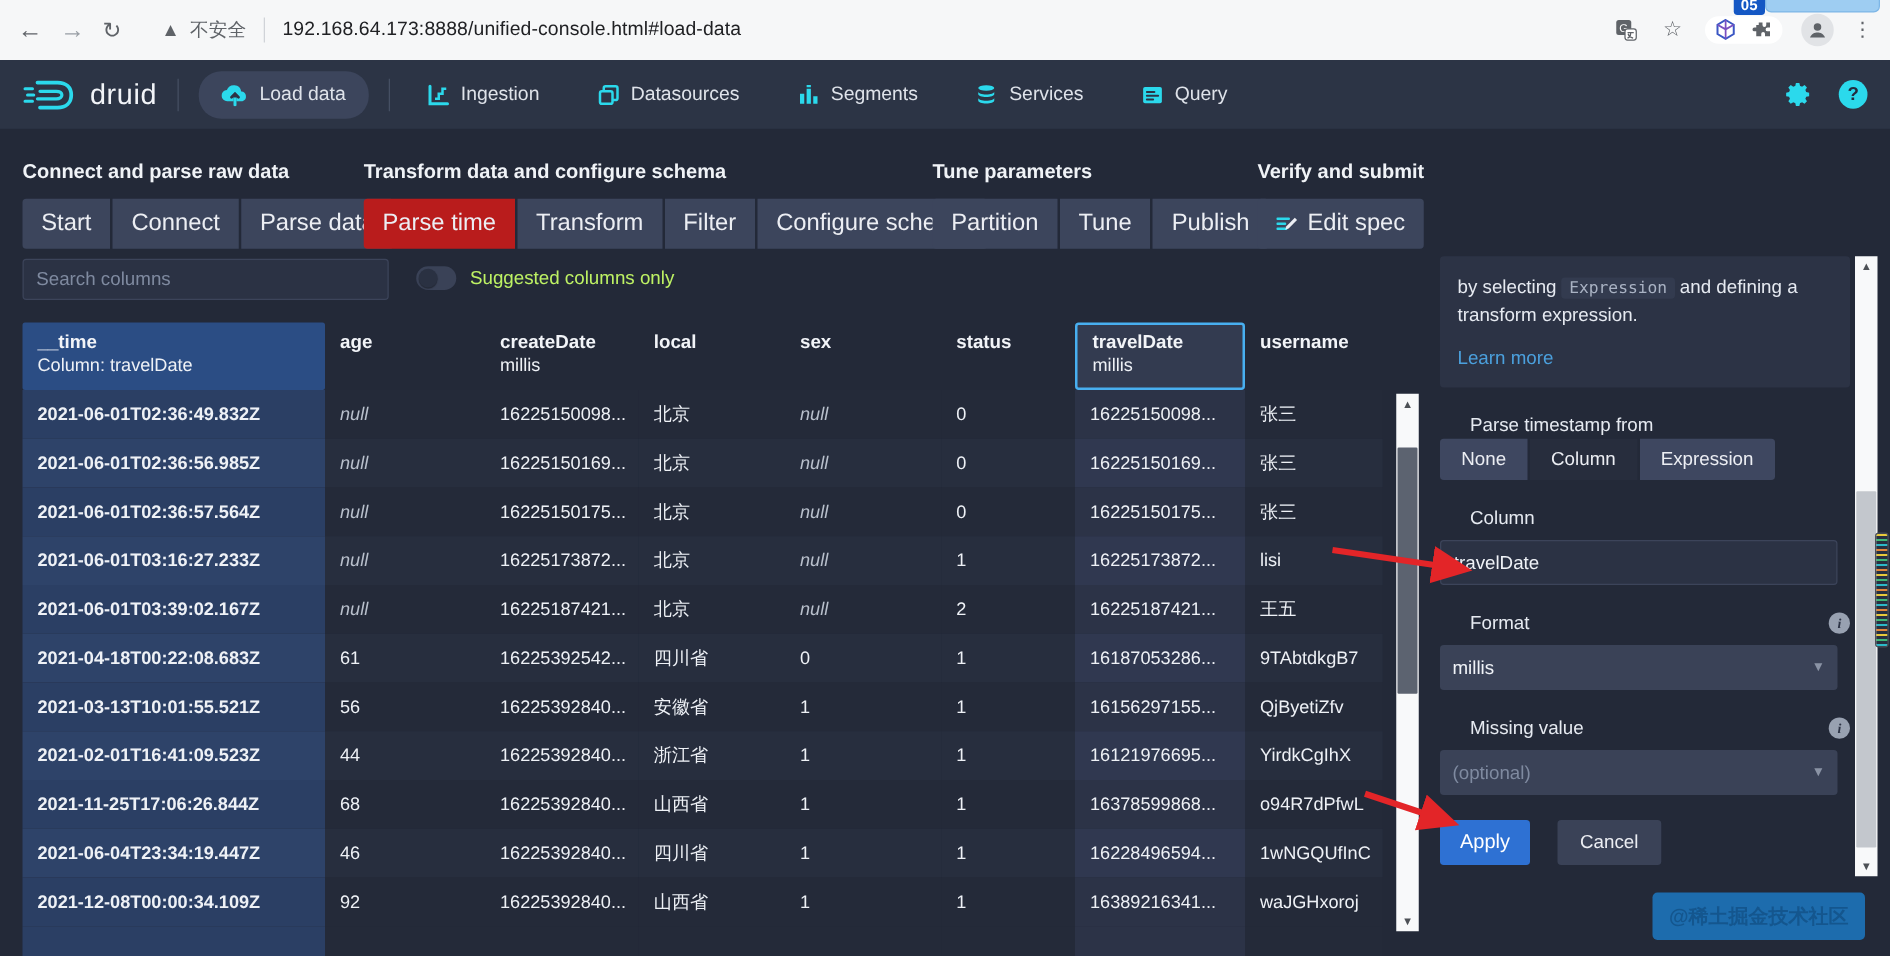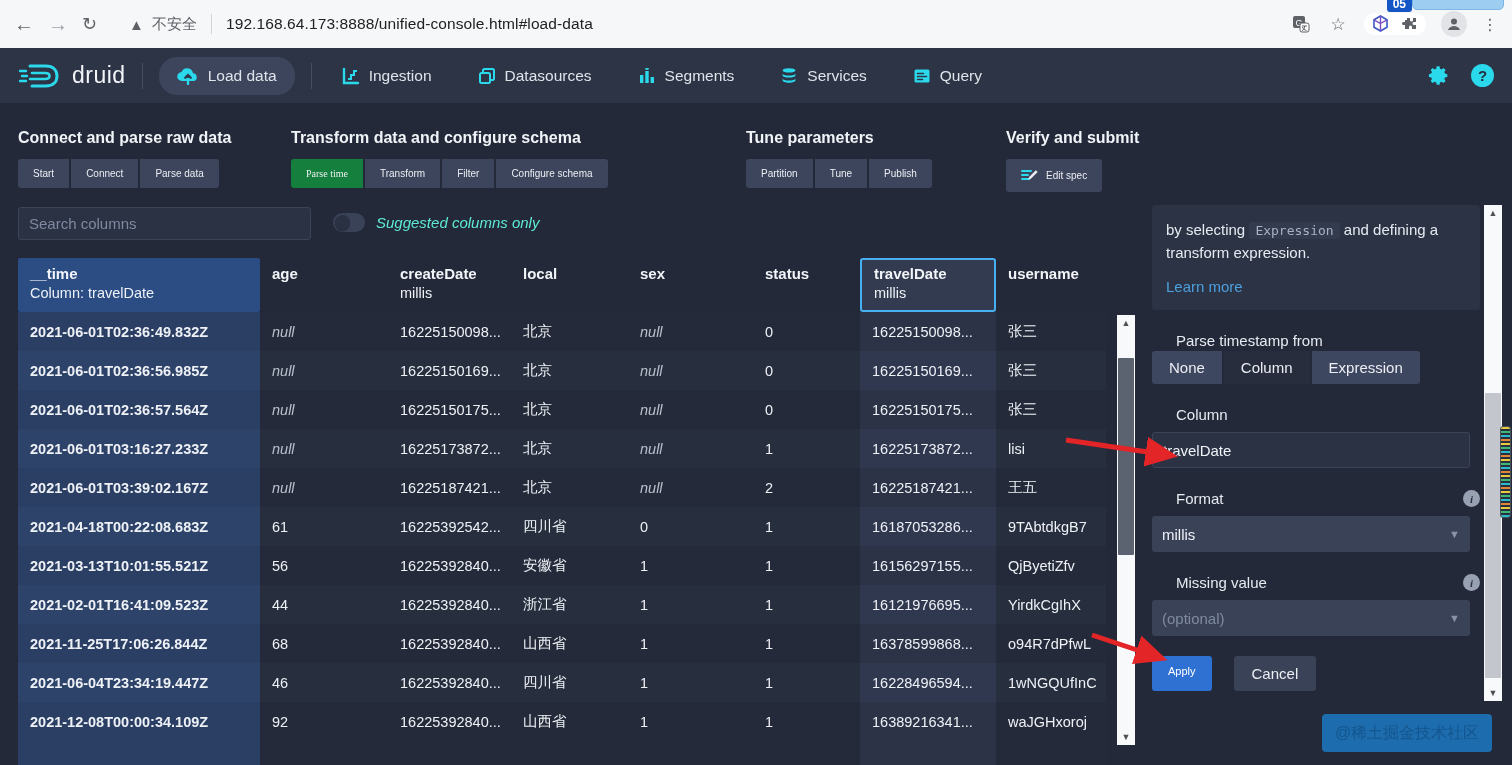--- a/index.html
+++ b/index.html
@@ -38,37 +38,37 @@
   .nav-item.active { background:#3c455c; border-radius:18px; padding:10px 18px; margin-right:0; }
   .nav-right { margin-left:auto; display:flex; align-items:center; gap:20px; }
   .help-circle { width:23px; height:23px; border-radius:50%; background:#2bd9ec; color:#232c3e;
     font-weight:bold; font-size:15px; display:flex; align-items:center; justify-content:center; }
 
   
   .steps { position:absolute; left:0; top:103px; width:1512px; height:97px; }
   .step-group { position:absolute; top:0; }
   .step-title { color:#f0f3f7; font-size:16px; font-weight:bold; margin:26px 0 12px; }
   .btn-row { display:flex; gap:2px; }
-  .sbtn { background:#3c455c; color:#eceef3; font-size:10px; padding:9px 15px; cursor:pointer;
+  .sbtn { background:#3c455c; color:#eceef3; font-size:19px; padding:9px 15px; cursor:pointer;
     white-space:nowrap; display:flex; align-items:center; gap:8px; }
   .btn-row .sbtn:first-child { border-radius:3px 0 0 3px; }
   .btn-row .sbtn:last-child { border-radius:0 3px 3px 0; }
   .btn-row .sbtn.only { border-radius:3px; }
-  .sbtn.active { background:#15803d;font-family:Liberation Serif, serif; }
+  .sbtn.active { background:#b91c1c; }
 
   
   .search-input { position:absolute; left:18px; top:207px; width:293px; height:33px; background:#2b3244;
     border:1px solid #3c445a; border-radius:3px; color:#e8ecf2; font-size:15px; padding:0 10px;
     font-family:"Liberation Sans","DejaVu Sans",sans-serif; }
   .search-input::placeholder { color:#7f8aa0; }
   .toggle { position:absolute; left:333px; top:213px; width:32px; height:19px; background:#3a4257;
     border-radius:10px; cursor:pointer; }
   .toggle-knob { position:absolute; left:2px; top:2px; width:15px; height:15px; border-radius:50%; background:#2a3142;
     box-shadow:0 1px 1px rgba(0,0,0,.4); }
-  .toggle-label { position:absolute; left:376px; top:214px; color:#5eead4; font-size:15px;font-style:italic; }
+  .toggle-label { position:absolute; left:376px; top:214px; color:#bef264; font-size:15px; }
 
   
   .table { position:absolute; left:18px; top:258px; width:1088px; }
   .thead { display:grid; grid-template-columns:242px 128px 123px 117px 125px 107px 136px 110px; height:54px; }
   .th { color:#f2f4f8; font-size:15px; font-weight:bold; padding:7px 0 0 12px; cursor:pointer; }
   .th .sub { font-weight:normal; font-size:14.5px; margin-top:3px; color:#eef1f6; }
   .th.time-h { background:#2b4d84; border-radius:2px; }
   .th.sel-h { background:#333b50; border:2px solid #48aff0; border-radius:3px; padding-top:5px; }
   .trow { display:grid; grid-template-columns:242px 128px 123px 117px 125px 107px 136px 110px; height:39px; }
   .cell { color:#eef1f6; font-size:14.5px; display:flex; align-items:center; padding-left:12px;
@@ -113,27 +113,27 @@
   .seg:last-child { border-radius:0 3px 3px 0; }
   .seg.active { background:#272d3d; }
   .panel-input { width:318px; height:36px; margin-top:9px; background:#2b3244; border:1px solid #3c445a;
     border-radius:3px; color:#f0f3f8; font-size:15px; padding:0 10px;
     font-family:"Liberation Sans","DejaVu Sans",sans-serif; }
   .panel-select { width:318px; height:36px; margin-top:9px; background:#3a4257; border-radius:3px;
     color:#f0f3f8; font-size:15px; padding:0 10px; display:flex; align-items:center; cursor:pointer; }
   .panel-select .caret { margin-left:auto; color:#8a93a5; font-size:11px; }
   .panel-select.muted { color:#7f8aa0; }
   .action-row { display:flex; gap:22px; margin-top:20px; }
-  .apply-btn { background:#2e71d3; color:#fff; font-size:11px; padding:9px 16px; border-radius:3px; cursor:pointer; }
+  .apply-btn { background:#2e71d3; color:#fff; font-size:16px; padding:9px 16px; border-radius:3px; cursor:pointer; }
   .cancel-btn { background:#3a4257; color:#eceef3; font-size:15px; padding:9px 18px; border-radius:3px; cursor:pointer; }
 
   
   .arrows { position:absolute; left:0; top:0; width:1512px; height:765px; pointer-events:none; z-index:40; }
   .watermark { position:absolute; left:1322px; top:714px; width:170px; height:38px; background:#1d6cad;
-    border-radius:4px; color:#14568e; font-size:16px; font-weight:normal; display:flex; align-items:center;
+    border-radius:4px; color:#14568e; font-size:16px; font-weight:bold; display:flex; align-items:center;
     justify-content:center; z-index:30; }
   svg { display:block; }
 </style>
 </head>
 <body>
 
 <div class="chrome">
   <span class="nav-arrow">←</span>
   <span class="nav-arrow fwd">→</span>
   <span class="reload">↻</span>

